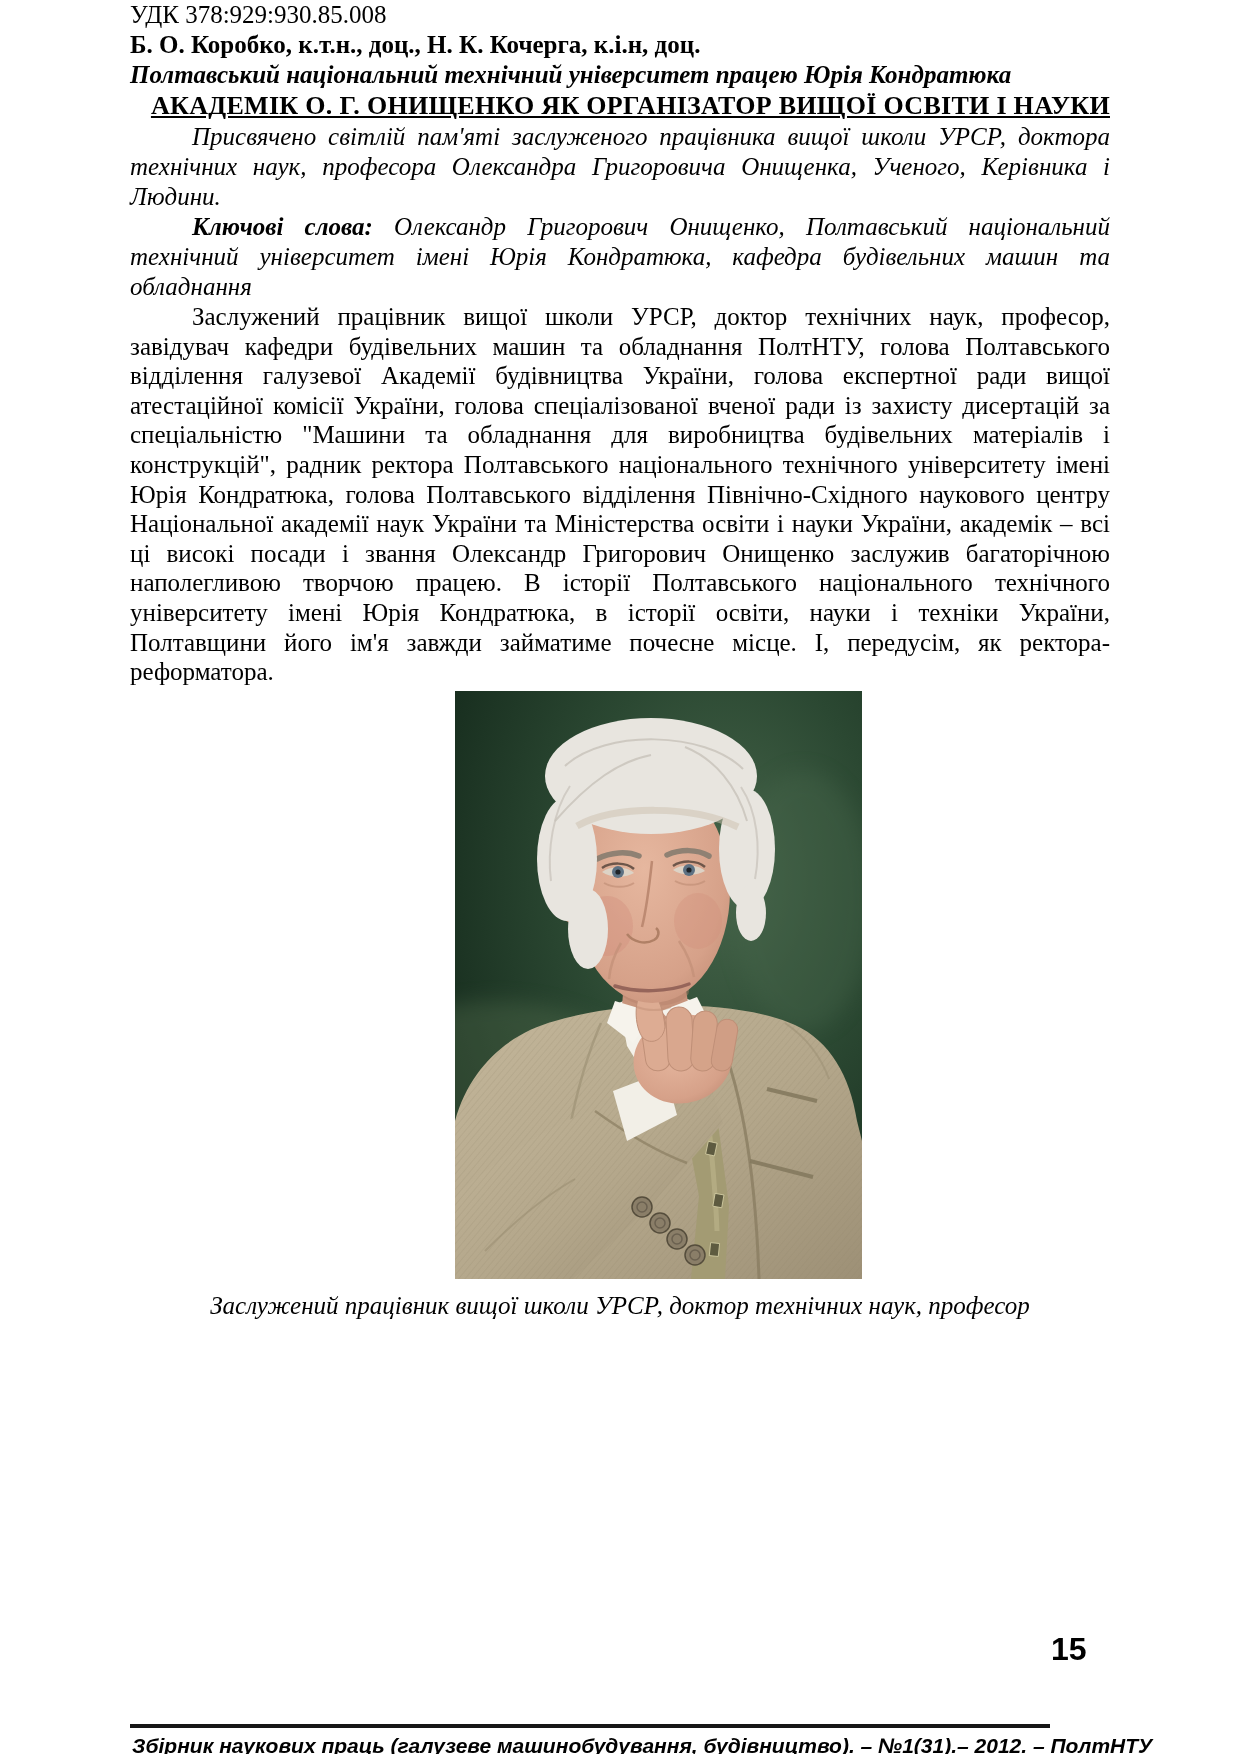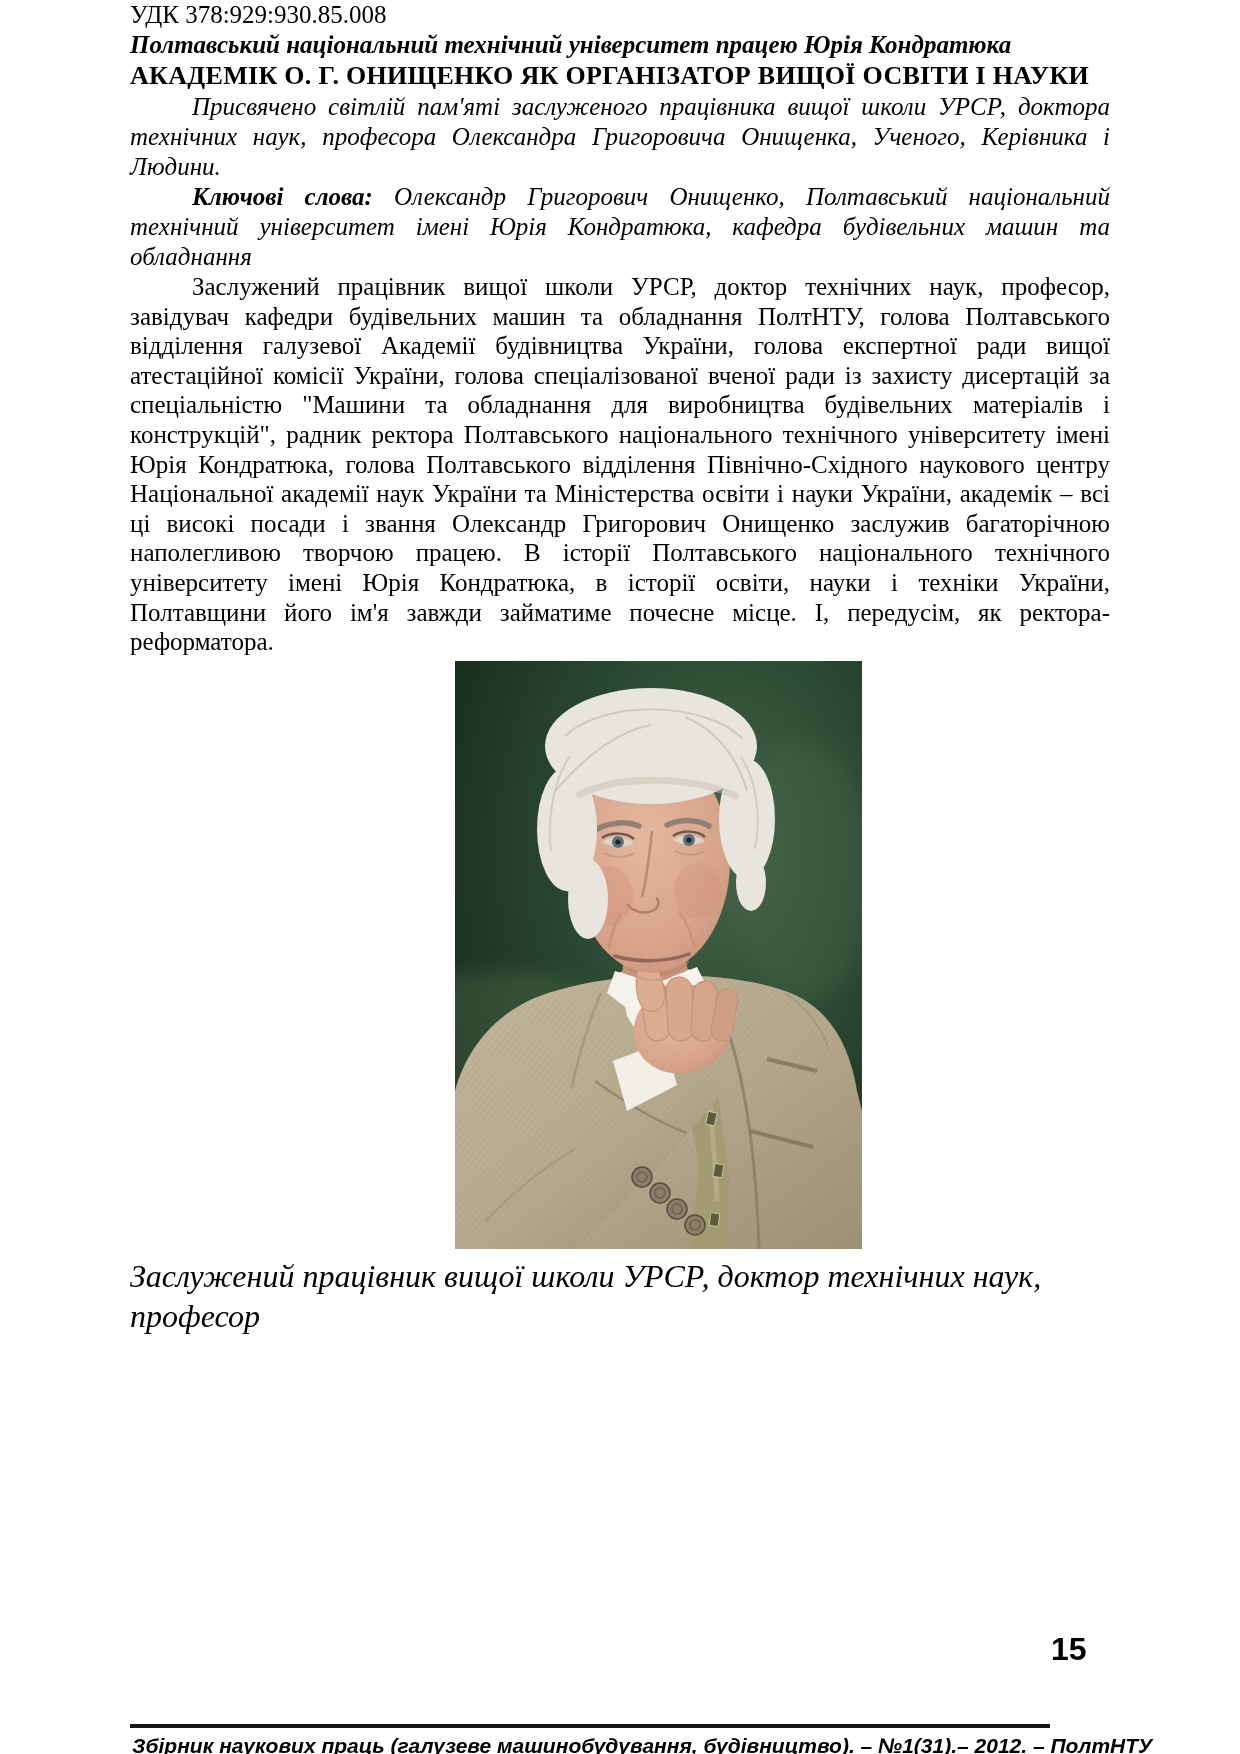--- a/index.html
+++ b/index.html
@@ -36,22 +36,23 @@
     font-size: 25px;
     line-height: 30px;
     font-weight: bold;
     font-style: italic;
   }
   .title {
     margin-top: 25px;
     font-size: 26px;
     line-height: 32px;
     font-weight: bold;
-    text-align: left;
+    text-align: right;
     letter-spacing: 0.3px;
+    text-decoration: underline;
   }
   .abstract {
     margin-top: 19px;
     font-size: 25px;
     line-height: 30px;
     font-style: italic;
     text-align: justify;
     text-indent: 62px;
     word-spacing: 3px;
   }
@@ -74,23 +75,24 @@
   }
   .photo-figure {
     display: block;
     width: 407px;
     height: 588px;
     margin: 4px 0 0 325px;
     line-height: 0;
   }
   .caption {
     margin-top: 7px;
-    font-size: 32px;
+    font-size: 25px;
     line-height: 40px;
     font-style: italic;
+    text-align: center;
   }
   .footer-box {
     position: absolute;
     left: 130px;
     top: 1724px;
     width: 916px;
     border-top: 4px solid #161616;
     border-bottom: 3px solid #161616;
     padding: 6px 2px 7px 2px;
     font-family: "Liberation Sans", "DejaVu Sans", sans-serif;
@@ -111,20 +113,21 @@
   }
 </style>
 </head>
 <body>
 
 <div class="page">
   <div class="content">
 
     <p class="udc">УДК 378:929:930.85.008</p>
 
+    <p class="byline">Б. О. Коробко, к.т.н., доц., Н. К. Кочерга, к.і.н, доц.</p>
 
     <p class="affiliation">Полтавський національний технічний університет працею Юрія Кондратюка</p>
 
     <p class="title">АКАДЕМІК О. Г. ОНИЩЕНКО ЯК ОРГАНІЗАТОР ВИЩОЇ ОСВІТИ І НАУКИ</p>
 
     <p class="abstract">Присвячено світлій пам'яті заслуженого працівника вищої школи УРСР, доктора технічних наук, професора Олександра Григоровича Онищенка, Ученого, Керівника і Людини.</p>
 
     <p class="keywords"><span class="kw-label">Ключові слова:</span><span> Олександр Григорович Онищенко, Полтавський національний технічний університет імені Юрія Кондратюка, кафедра будівельних машин та обладнання</span></p>
 
     <p class="bodytext">Заслужений працівник вищої школи УРСР, доктор технічних наук, професор, завідувач кафедри будівельних машин та обладнання ПолтНТУ, голова Полтавського відділення галузевої Академії будівництва України, голова експертної ради вищої атестаційної комісії України, голова спеціалізованої вченої ради із захисту дисертацій за спеціальністю "Машини та обладнання для виробництва будівельних матеріалів і конструкцій", радник ректора Полтавського національного технічного університету імені Юрія Кондратюка, голова Полтавського відділення Північно-Східного наукового центру Національної академії наук України та Міністерства освіти і науки України, академік – всі ці високі посади і звання Олександр Григорович Онищенко заслужив багаторічною наполегливою творчою працею. В історії Полтавського національного технічного університету імені Юрія Кондратюка, в історії освіти, науки і техніки України, Полтавщини його ім'я завжди займатиме почесне місце. І, передусім, як ректора-реформатора.</p>

